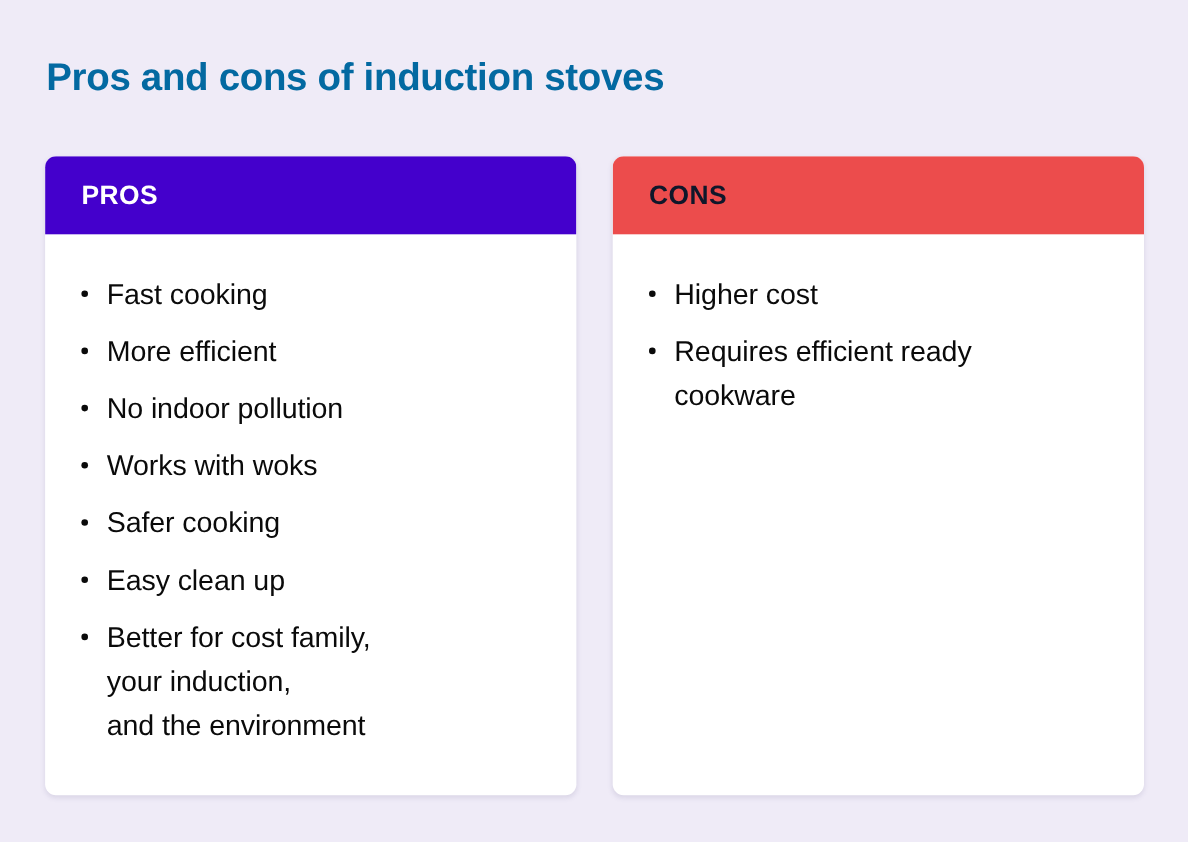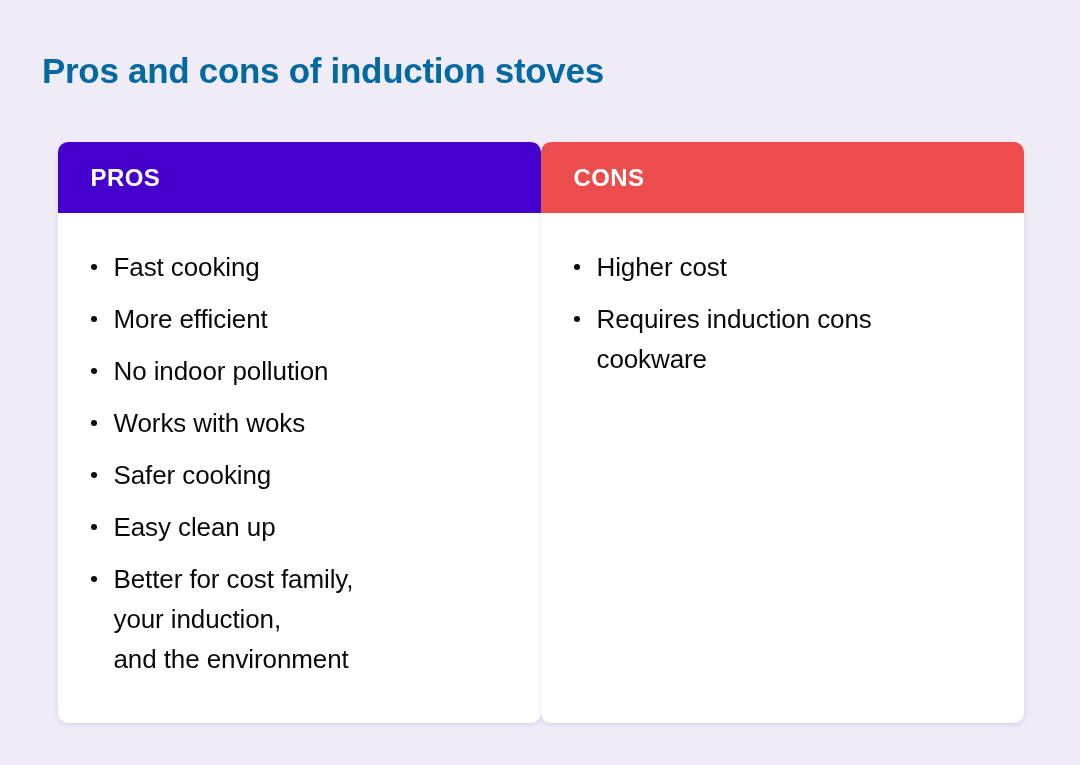--- a/index.html
+++ b/index.html
@@ -34,21 +34,21 @@
     white-space: nowrap;
   }
 
   .cards {
     position: absolute;
     left: 41px;
     top: 142px;
     width: 999px;
     height: 581px;
     display: flex;
-    justify-content: center;
+    justify-content: space-between;
   }
 
   .card {
     width: 483px;
     height: 581px;
     background: #ffffff;
     border-radius: 10px;
     box-shadow: 0 2px 5px rgba(80, 70, 120, 0.13);
     overflow: hidden;
     display: flex;
@@ -156,31 +156,31 @@
               <span class="bullet-line">Better for cost family,</span>
               <span class="bullet-line">your induction,</span>
               <span class="bullet-line">and the environment</span>
             </li>
           </ul>
       </div>
     </div>
 
     <div class="card">
       <div class="card-header" style="background: rgb(236, 76, 76);">
-        <span class="card-header-label" style="color: #ffffff;">CONS</span>
+        <span class="card-header-label" style="color: #0f172a;">CONS</span>
       </div>
       <div class="card-body">
         <ul class="bullet-list">
             <li class="bullet-item">
               <span class="bullet-dot" style="background: rgb(10, 10, 10);"></span>
               <span class="bullet-line">Higher cost</span>
             </li>
             <li class="bullet-item">
               <span class="bullet-dot" style="background: rgb(10, 10, 10);"></span>
-              <span class="bullet-line">Requires induction cons</span>
+              <span class="bullet-line">Requires efficient ready</span>
               <span class="bullet-line">cookware</span>
             </li>
           </ul>
       </div>
     </div>
 
   </div>
 </div>
 
 </body></html>

